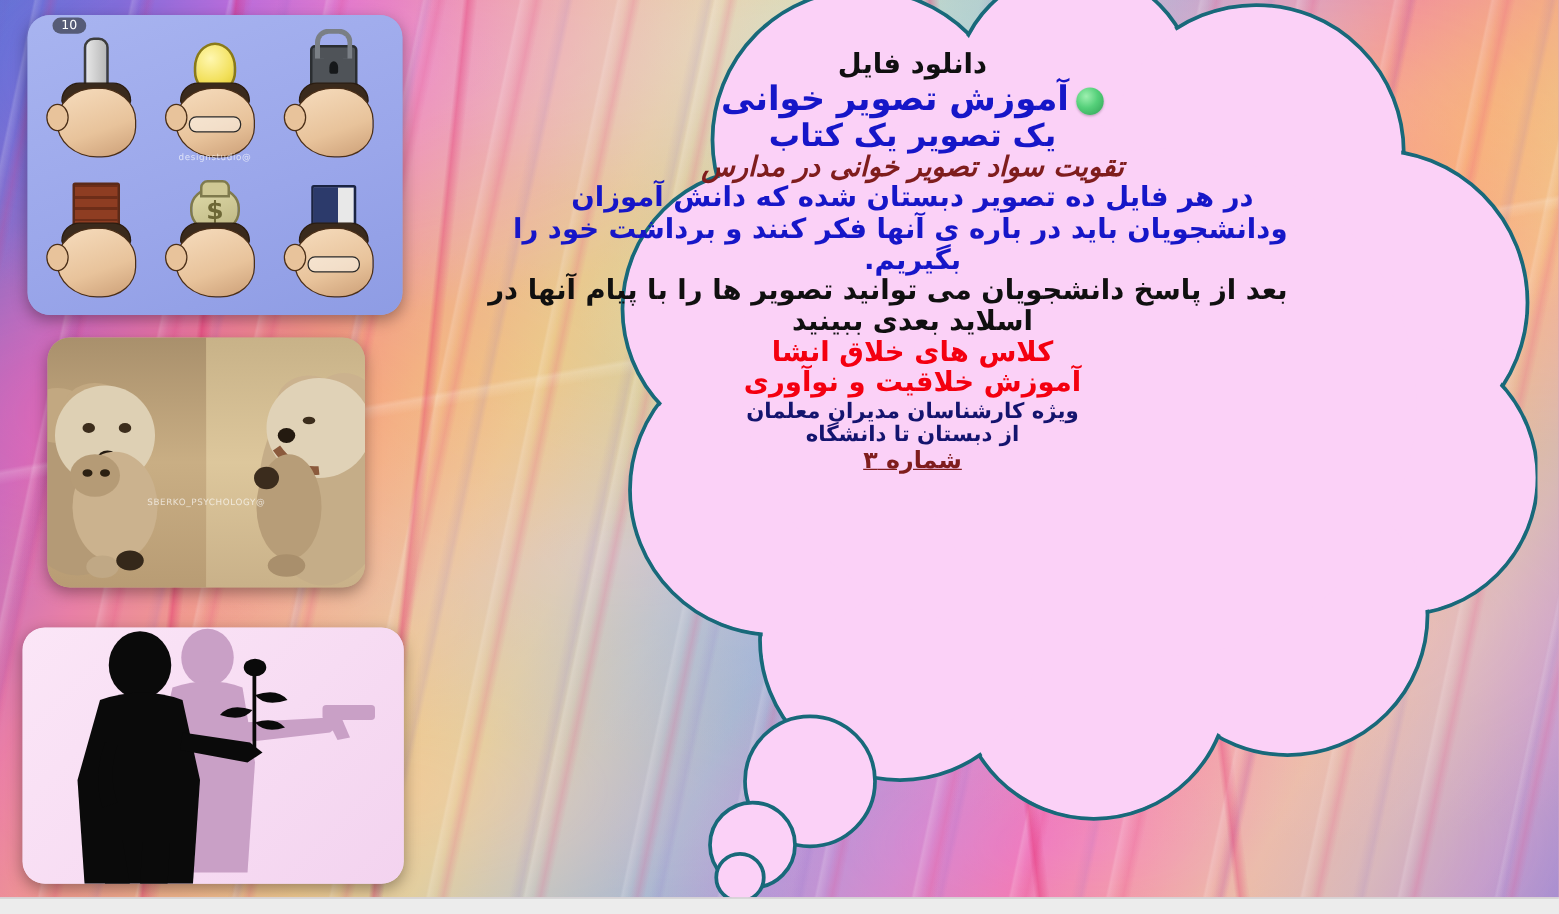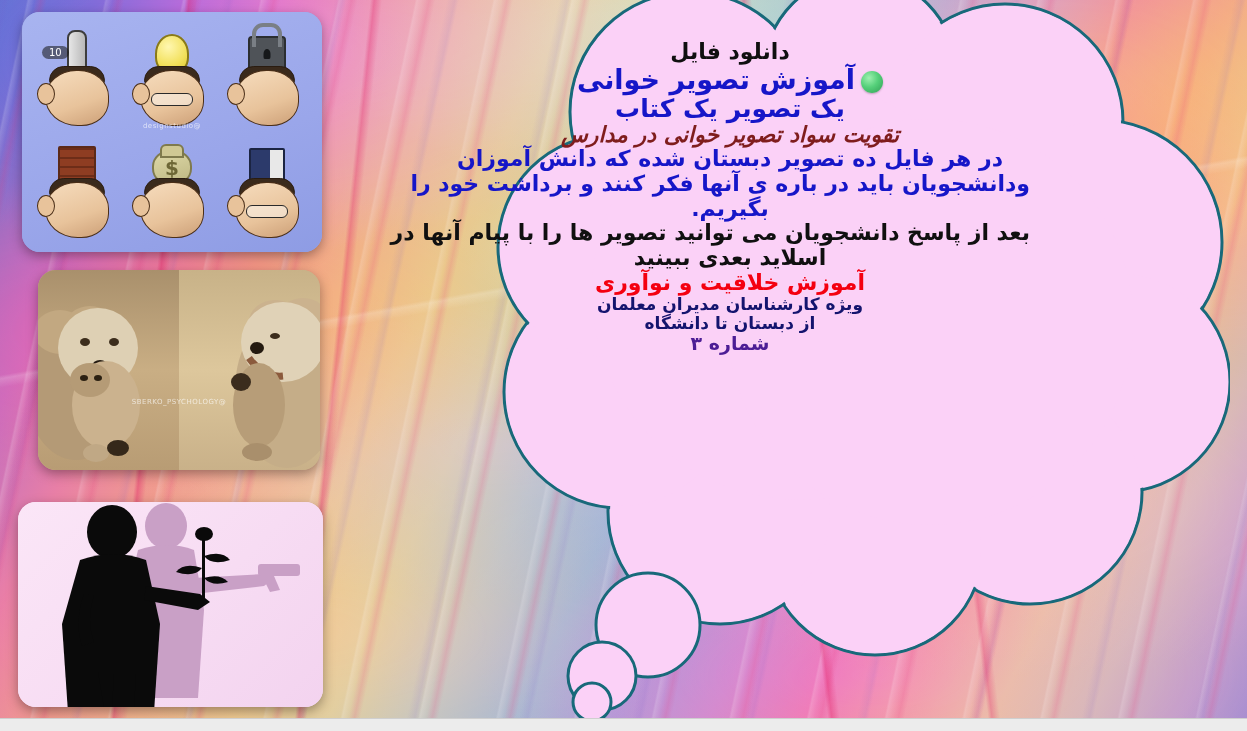--- a/index.html
+++ b/index.html
@@ -74,39 +74,39 @@
     font-family:"DejaVu Sans","Liberation Sans",sans-serif;
     font-weight:bold;line-height:1.12;
     -webkit-font-smoothing:antialiased;
   }
   #bubble-text .ln{display:block;white-space:nowrap;}
   .c-black{color:#101010;}
   .c-blue {color:#1616c8;}
   .c-orange{color:#7f1d1d;font-style:italic;}
   .c-red  {color:#f40010;}
   .c-navy {color:#14146e;}
-  .c-olive{color:#4c1d95;}
+  .c-olive{color:#7f1d1d;text-decoration:underline;}
   .s30{font-size:27px;}
   .s27{font-size:25px;}
   .s24{font-size:22px;}
   .s21{font-size:19px;}
   .s18{font-size:17px;}
   .green-dot{
     display:inline-block;width:22px;height:22px;border-radius:50%;
     vertical-align:-4px;margin-left:6px;
     background:radial-gradient(circle at 36% 32%, #9ef0b0 0%, #55d07a 45%, #2f9e54 100%);
     box-shadow:0 1px 2px rgba(0,0,0,.25);
   }
   
   .card{
     position:absolute;border-radius:18px;overflow:hidden;
     box-shadow:0 4px 12px rgba(0,0,0,.35);
   }
   #card-heads{left:22px;top:12px;width:300px;height:240px;background:#9aa9ee;}
-  #card-lions{left:38px;top:270px;width:282px;height:200px;background:#cbb089;}
+  #card-lions{left:38px;top:270px;width:254px;height:200px;background:#cbb089;}
   #card-rose {left:18px;top:502px;width:305px;height:205px;background:#f6dcf2;}
   .card-inner{position:absolute;inset:0;}
   
   .heads-grid{
     position:absolute;inset:8px;display:grid;
     grid-template-columns:repeat(3,1fr);grid-template-rows:repeat(2,1fr);
   }
   .head-cell{position:relative;}
   .head-face{
     position:absolute;left:50%;bottom:6px;transform:translateX(-50%);
@@ -223,20 +223,21 @@
   <div id="bubble-text">
     <span class="ln s24 c-black">دانلود فایل</span>
     <span class="ln s30 c-blue"><span class="green-dot"></span><span>آموزش تصویر خوانی</span></span>
     <span class="ln s27 c-blue">یک تصویر یک کتاب</span>
     <span class="ln s24 c-orange">تقویت سواد تصویر خوانی در مدارس</span>
     <span class="ln s24 c-blue">در هر فایل ده تصویر دبستان شده که  دانش آموزان</span>
     <span class="ln s24 c-blue">ودانشجویان باید در باره ی آنها فکر کنند  و برداشت خود را</span>
     <span class="ln s24 c-blue">بگیریم.</span>
     <span class="ln s24 c-black">بعد از پاسخ دانشجویان  می توانید تصویر ها را با پیام آنها در</span>
     <span class="ln s24 c-black">اسلاید بعدی ببینید</span>
+    <span class="ln s24 c-red">کلاس های خلاق انشا</span>
     <span class="ln s24 c-red">آموزش خلاقیت و نوآوری</span>
     <span class="ln s18 c-navy">ویژه کارشناسان  مدیران معلمان</span>
     <span class="ln s18 c-navy">از دبستان تا دانشگاه</span>
     <span class="ln s21 c-olive">شماره ۳</span>
   </div>
 
   <div class="card" id="card-heads">
     <div class="card-inner" style="background:linear-gradient(160deg,#a8b4f0,#9aa6ea 60%,#8e9ce4);">
       <div class="heads-grid">
 
@@ -273,21 +274,21 @@
         </div>
 
         <div class="head-cell">
           <div class="head-obj obj-brick"></div>
           <div class="head-hair"></div>
           <div class="head-face"></div>
         </div>
 
       </div>
       <div class="wm" style="left:50%;top:110px;transform:translateX(-50%);">@designstudio</div>
-      <div style="position:absolute;left:20px;top:2px;background:rgba(20,20,20,.55);color:#fff;border-radius:10px;padding:1px 7px;font-size:10px;margin-top:32px;">10</div>
+      <div style="position:absolute;left:20px;top:2px;background:rgba(20,20,20,.55);color:#fff;border-radius:10px;padding:1px 7px;font-size:10px;">10</div>
     </div>
   </div>
 
   <div class="card" id="card-lions">
     <div class="card-inner">
       <div class="lion-half lion-left">
         <svg viewBox="0 0 141 200" width="141" height="200" style="position:absolute;inset:0;">
           <ellipse cx="38" cy="120" rx="50" ry="70" fill="#b49a76"></ellipse>
           <ellipse cx="22" cy="62" rx="26" ry="22" fill="#c2a881"></ellipse>
           <ellipse cx="52" cy="58" rx="26" ry="22" fill="#c2a881"></ellipse>

